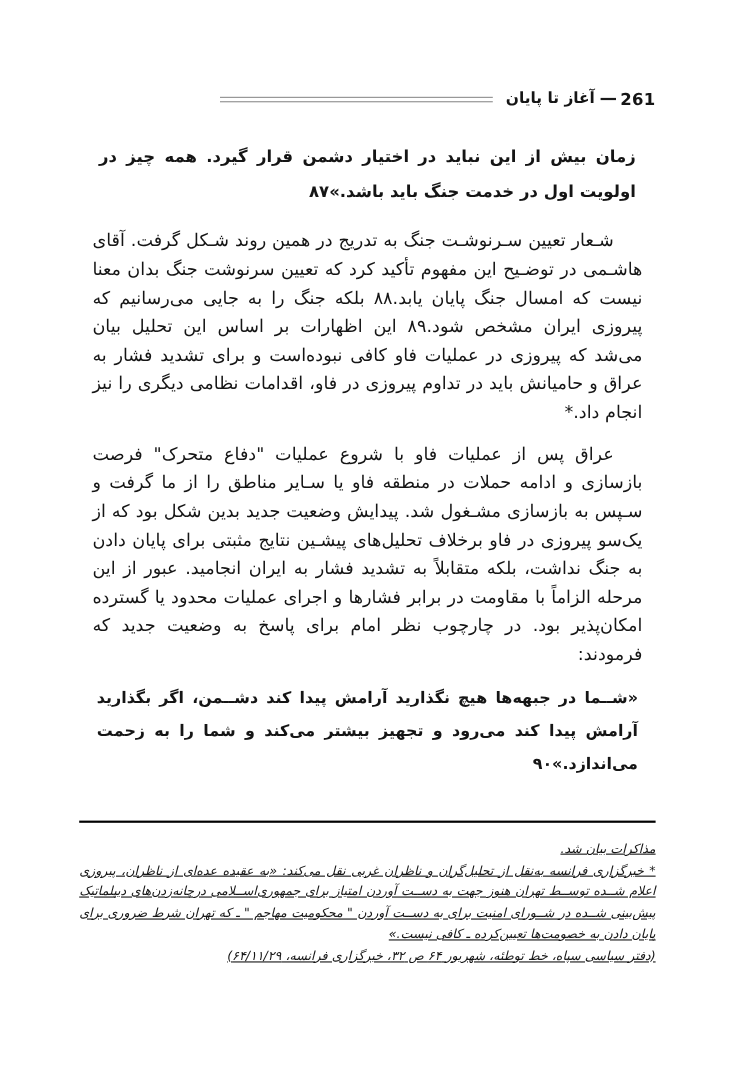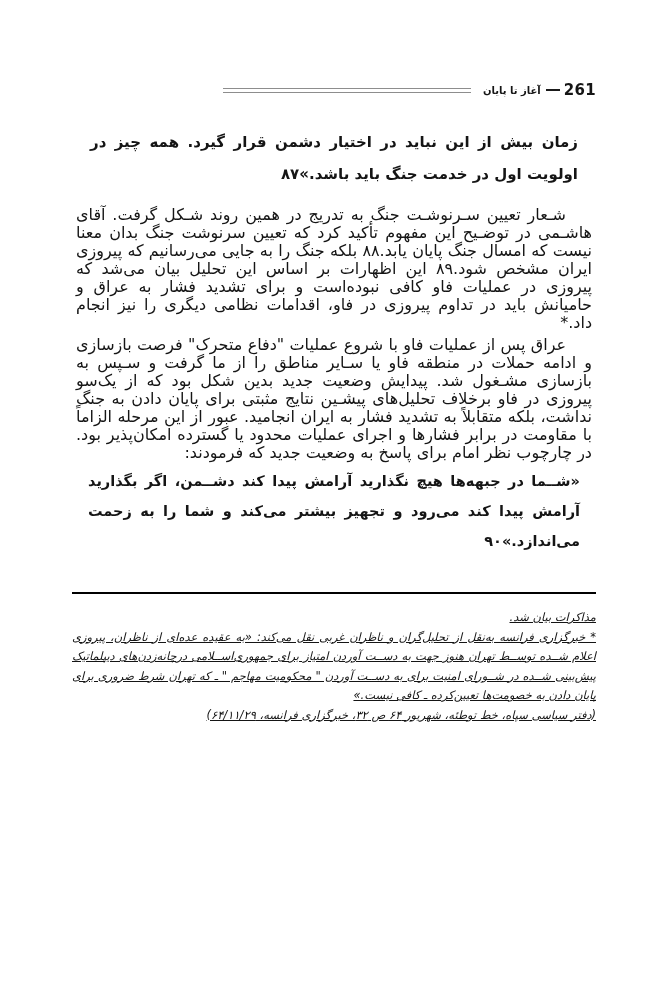--- a/index.html
+++ b/index.html
@@ -29,21 +29,21 @@
     white-space: nowrap;
   }
   .header-dash {
     width: 14px;
     height: 2px;
     background: #1a1a1a;
     margin: 0 4px 0 5px;
     flex: 0 0 auto;
   }
   .header-title {
-    font-size: 10px;
+    font-size: 14px;
     font-weight: 700;
     white-space: nowrap;
   }
   .header-rule {
     flex: 0 0 auto;
     width: 248px;
     height: 5px;
     box-sizing: border-box;
     border-top: 1.5px solid #8d8d8d;
     border-bottom: 1.5px solid #8d8d8d;
@@ -53,25 +53,25 @@
   .lead-quote {
     font-size: 15px;
     font-weight: 700;
     line-height: 32px;
     text-align: justify;
     text-align-last: right;
     margin: 0 18px 16px 18px;
   }
   .body-par {
     font-size: 16px;
-    line-height: 18px;
+    line-height: 26px;
     text-align: justify;
     text-align-last: right;
     text-indent: 26px;
-    margin: 4px;
+    margin: 12px;
   }
   .imam-quote {
     font-size: 14.5px;
     font-weight: 700;
     line-height: 30px;
     text-align: justify;
     text-align-last: right;
     margin: 3px 16px 4px 16px;
   }
   

